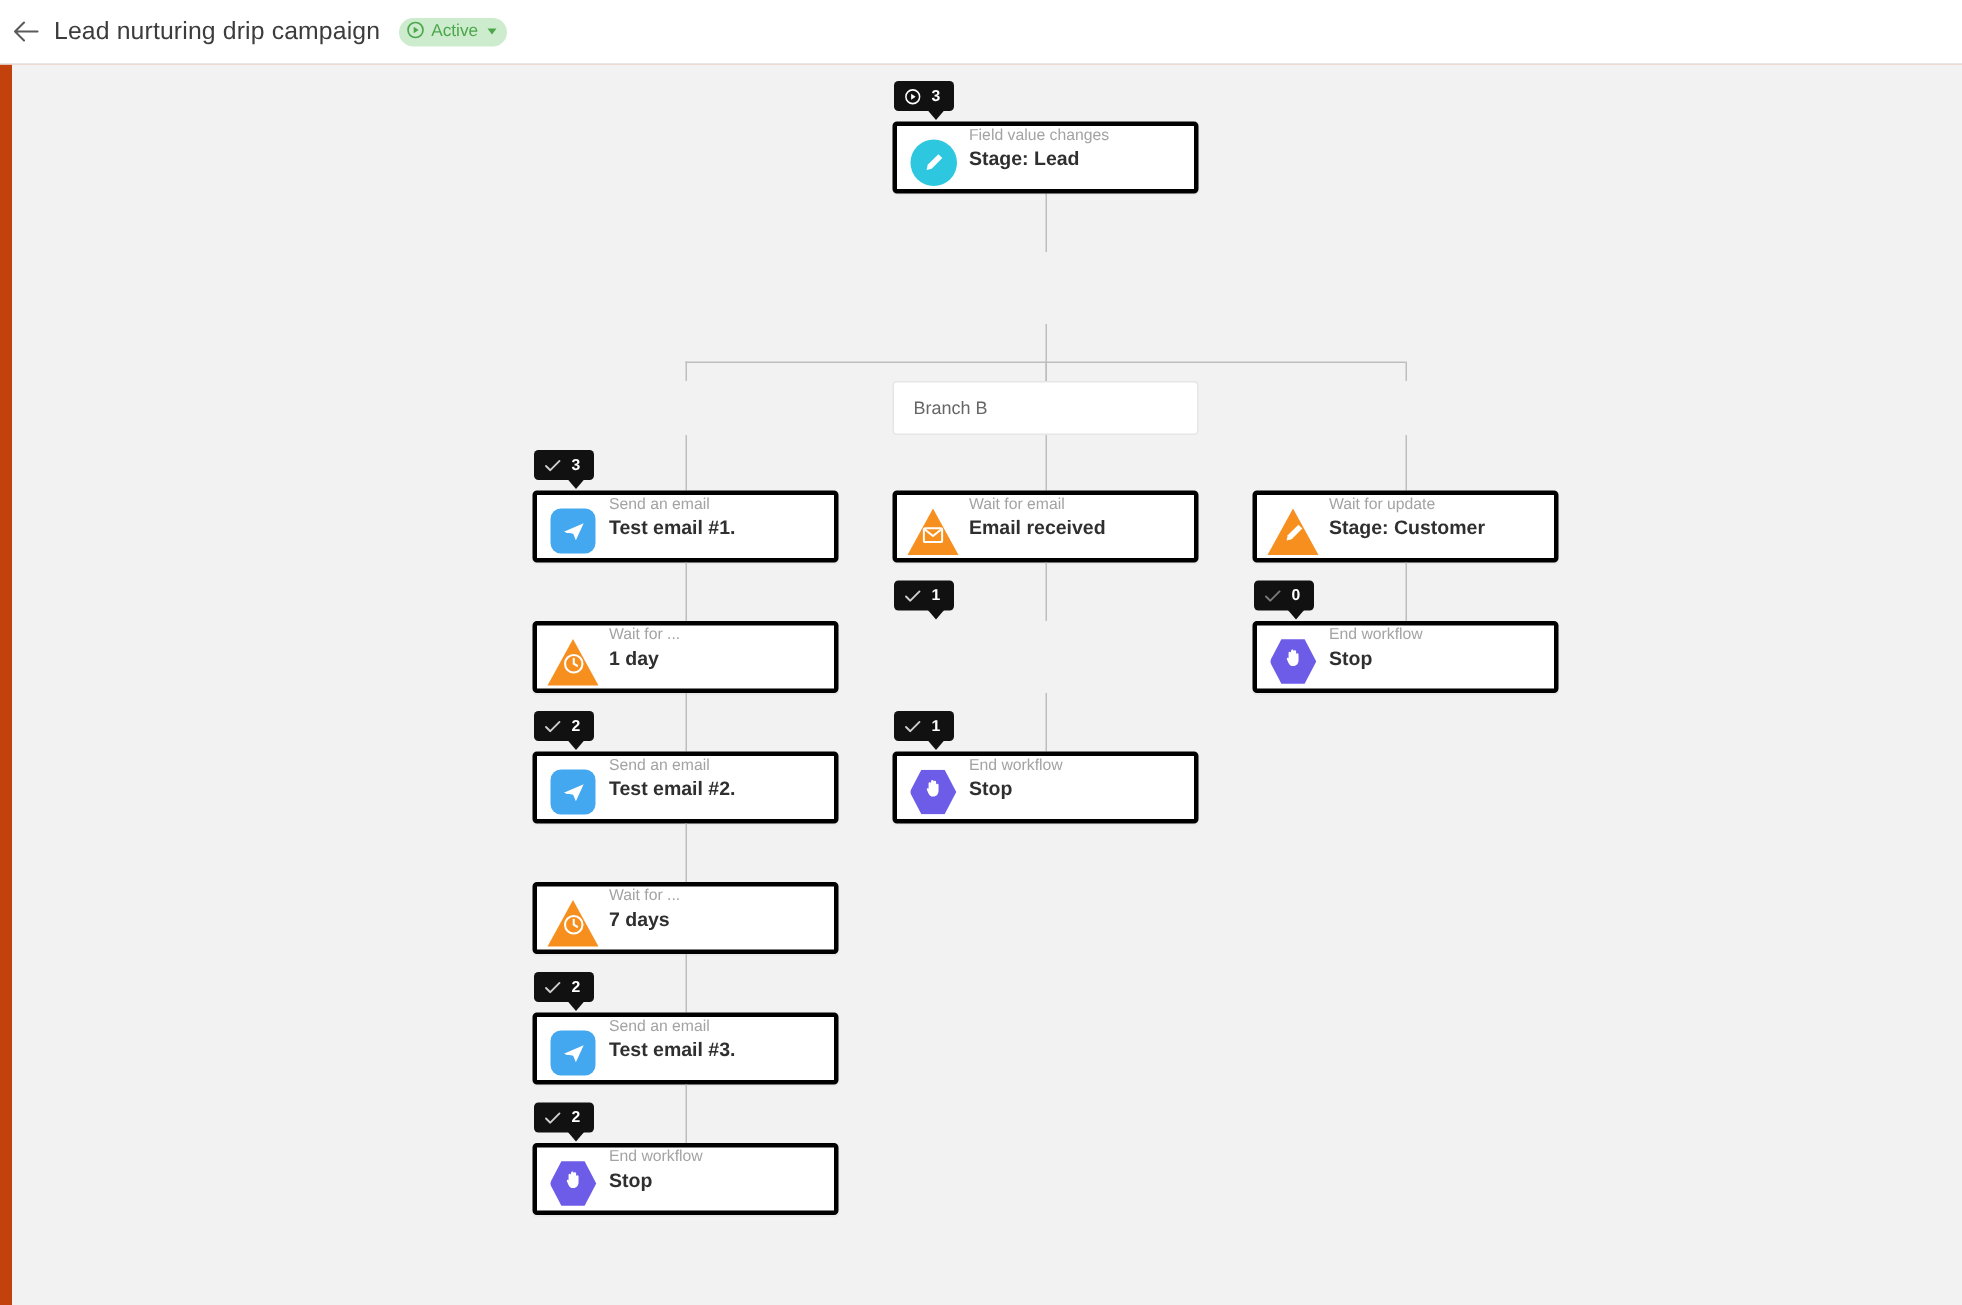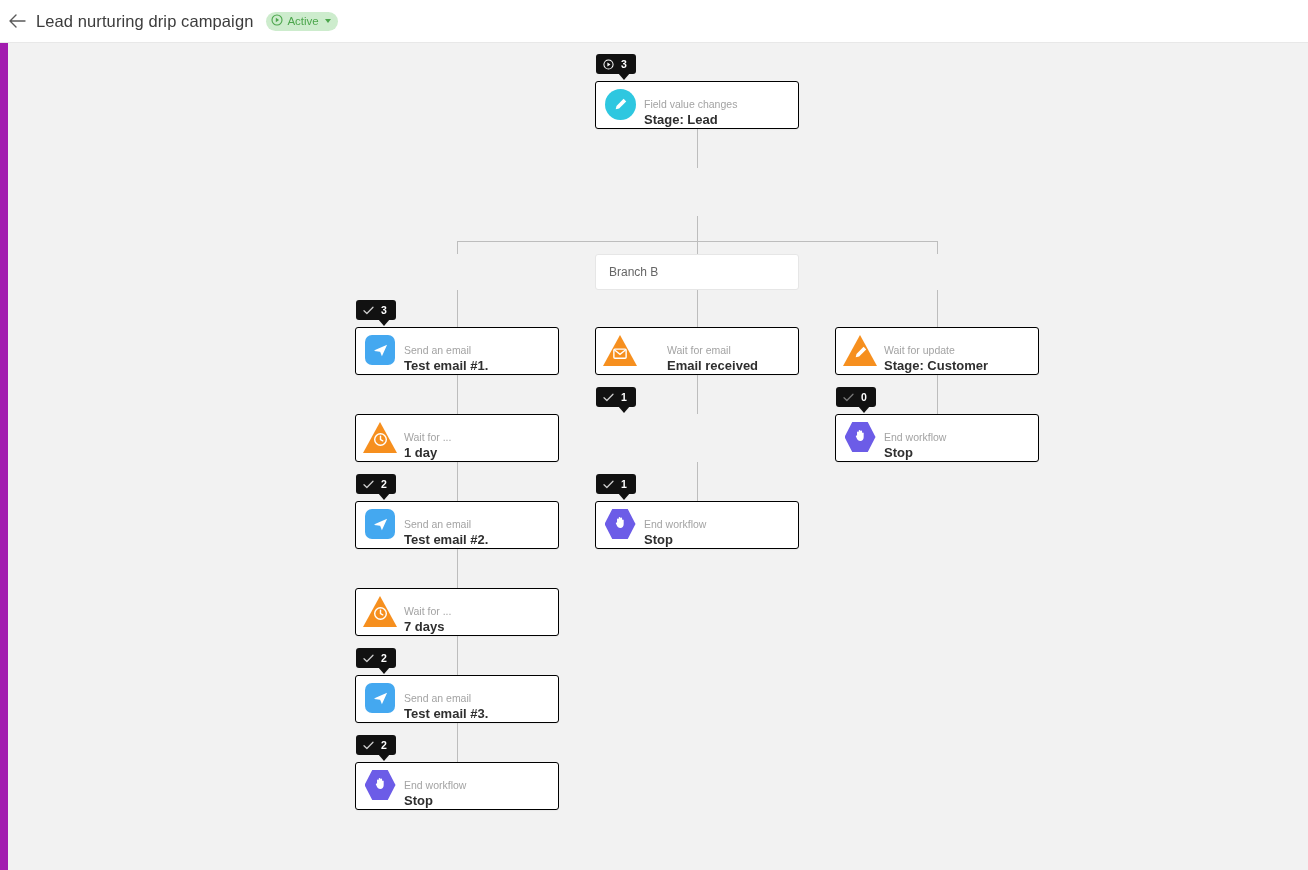--- a/index.html
+++ b/index.html
@@ -4,21 +4,21 @@
 <style>
   * { box-sizing: border-box; margin: 0; padding: 0; }
   html, body {
     width: 1308px; height: 870px;
     background: #ffffff;
     font-family: "Liberation Sans", sans-serif;
     overflow: hidden;
   }
 
   
-  #app { position: relative; width: 1308px; height: 870px; background:#a21caf; }
+  #app { position: relative; width: 1308px; height: 870px; background:#c2410c; }
 
   .topbar {
     position: absolute; left: 0; top: 0; width: 1308px; height: 43px;
     background: #ffffff; border-bottom: 1px solid #e8e8e8;
     display: flex; align-items: center;
   }
   .back-arrow {
     width: 30px; height: 30px; margin-left: 2px;
     display: flex; align-items: center; justify-content: center;
     cursor: pointer;
@@ -47,23 +47,23 @@
     background: #f2f2f2; overflow: hidden;
   }
 
   
   .conn-v { position: absolute; width: 1px; background: #bdbdbd; }
   .conn-h { position: absolute; height: 1px; background: #bdbdbd; }
 
   
   .node {
     position: absolute; width: 204px; height: 48px;
-    background: #ffffff; border: 1px solid #000000; border-radius: 3px;
+    background: #ffffff; border: 3px solid #000000; border-radius: 3px;
     box-shadow: 0 1px 1px rgba(0,0,0,.04);
-    display: flex; align-items: flex-end; cursor: pointer;
+    display: flex; align-items: flex-start; cursor: pointer;
   }
   .node .icon-wrap {
     width: 48px; min-width: 48px; height: 48px;
     display: flex; align-items: center; justify-content: center;
   }
   .node .txt { display: flex; flex-direction: column; justify-content: center; gap: 1px; }
   .node .sub { font-size: 10.5px; color: #a3a3a3; line-height: 13px; }
   .node .ttl { font-size: 13px; color: #2f2f2f; font-weight: bold; line-height: 16px; }
 
   .branch-box {
@@ -276,21 +276,21 @@
           <svg width="11" height="9" viewBox="0 0 12 10">
             <path d="M1 5.2 L4.2 8.3 L11 1.4" fill="none" stroke="#cfcfcf" stroke-width="1.4" stroke-linecap="round" stroke-linejoin="round"></path>
           </svg>
         </span>
      <span class="bnum">2</span>
       </div>
       <div class="branch-box" style="left: 587px; top: 211px;">
         <span>Branch B</span>
       </div>
       <div class="conn-v" style="left: 689px; top: 247px; height: 37px;"></div>
-      <div class="node" style="left: 587px; top: 284px; gap: 23px;">
+      <div class="node" style="left: 587px; top: 284px;">
         <div class="icon-wrap">
           <div class="ico-tri">
               <span class="tri" style="border-bottom:31px solid #f68f1e"></span>
               <span class="glyph"><svg width="14" height="13" viewBox="0 0 16 14">
                 <rect x="1" y="2" width="14" height="10.5" rx="1.2" fill="none" stroke="#ffffff" stroke-width="1.6"></rect>
                 <path d="M1.8 3 L8 8 L14.2 3" fill="none" stroke="#ffffff" stroke-width="1.5"></path>
               </svg></span>
           </div>
         </div>
      <div class="txt">

